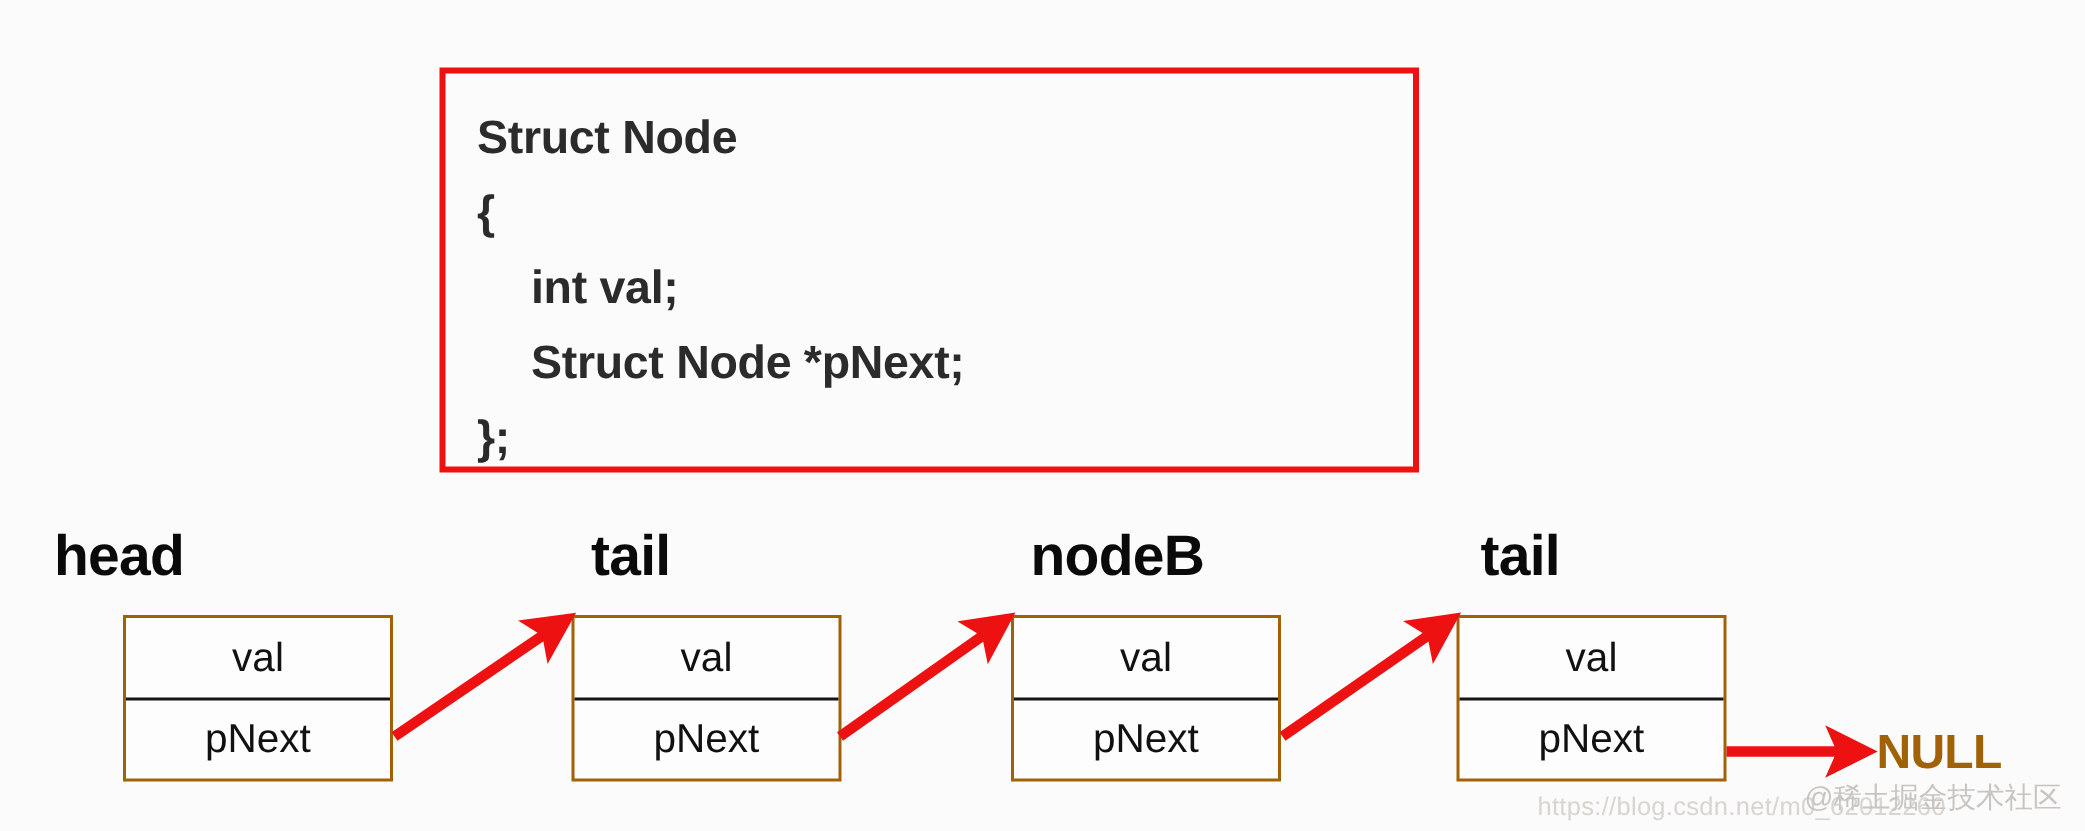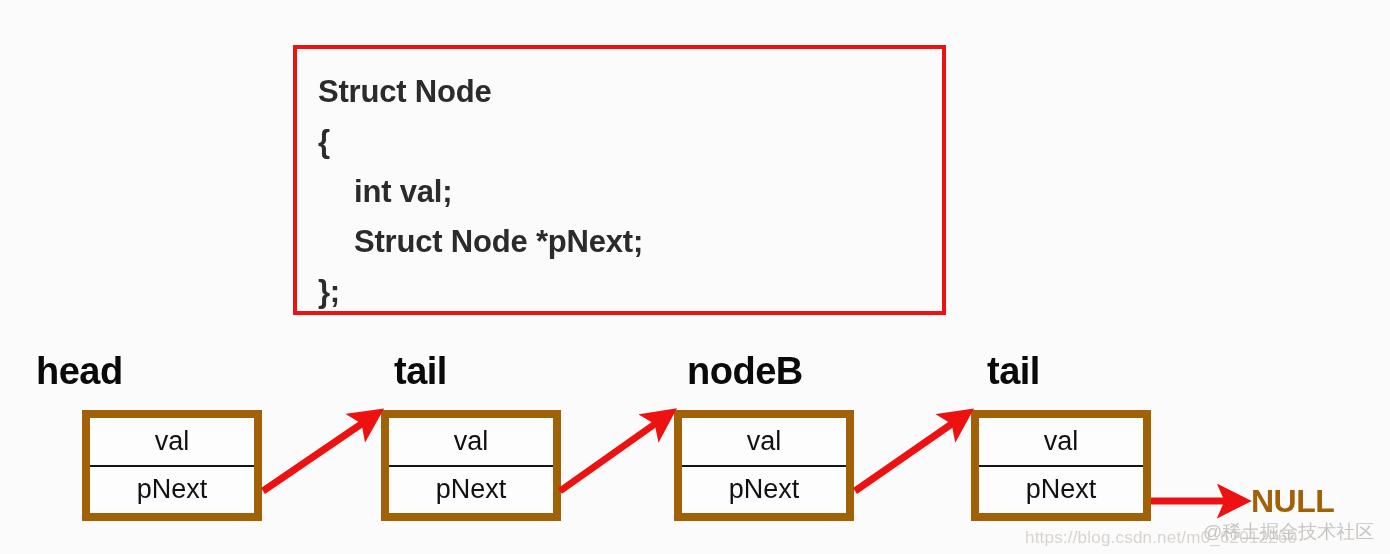--- a/index.html
+++ b/index.html
@@ -58,21 +58,21 @@
     white-space: nowrap;
   }
 
   
   .node-box {
     position: absolute;
     top: 410px;
     width: 180px;
     height: 111px;
     box-sizing: border-box;
-    border: 8px solid #a16207;
+    border: 2px solid #a16207;
     background: #fdfdfd;
     display: flex;
     flex-direction: column;
   }
   .node-cell {
     flex: 1 1 50%;
     display: flex;
     align-items: center;
     justify-content: center;
     font-size: 27px;

